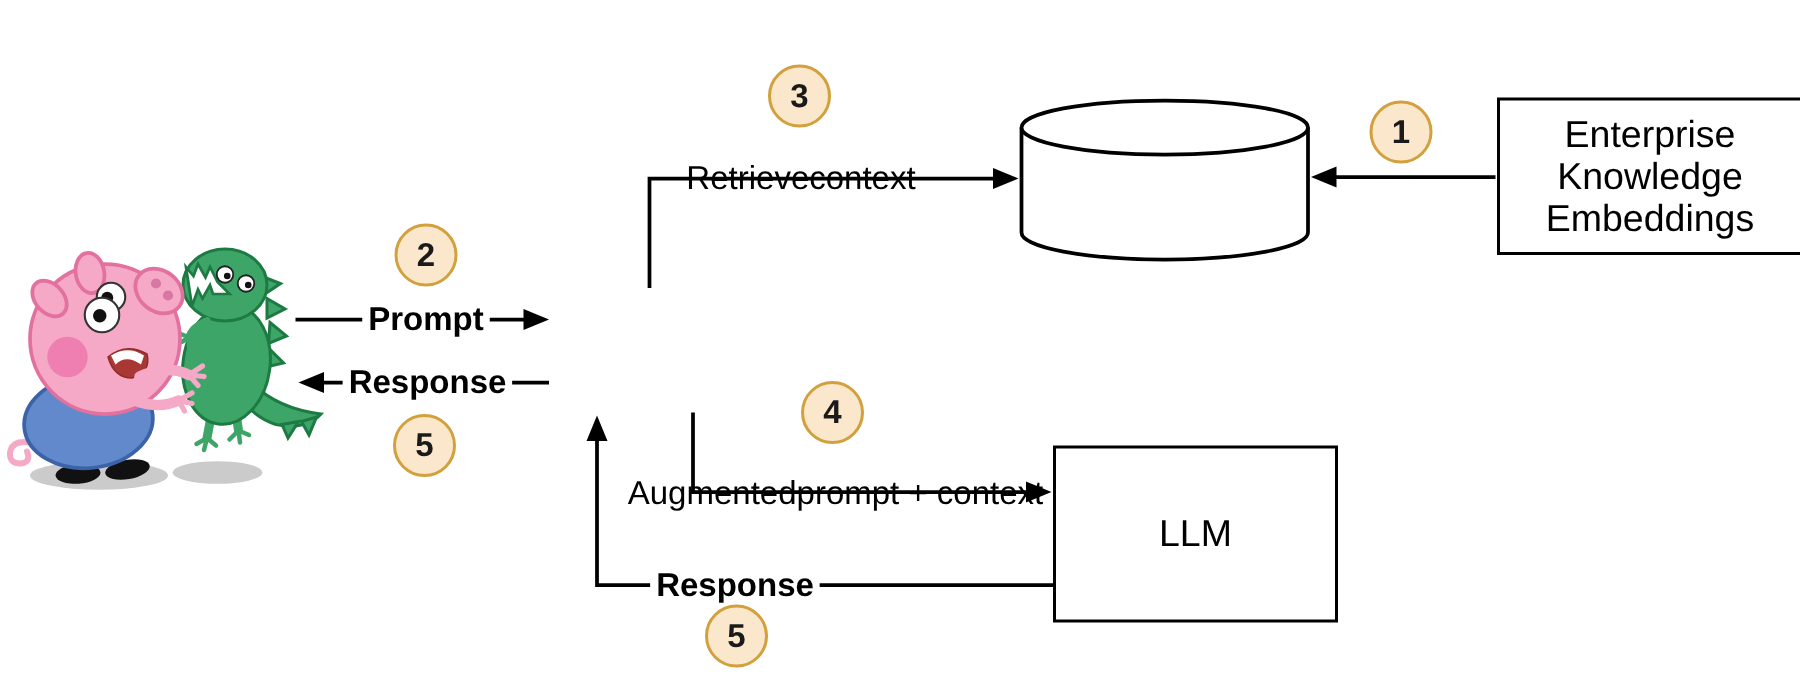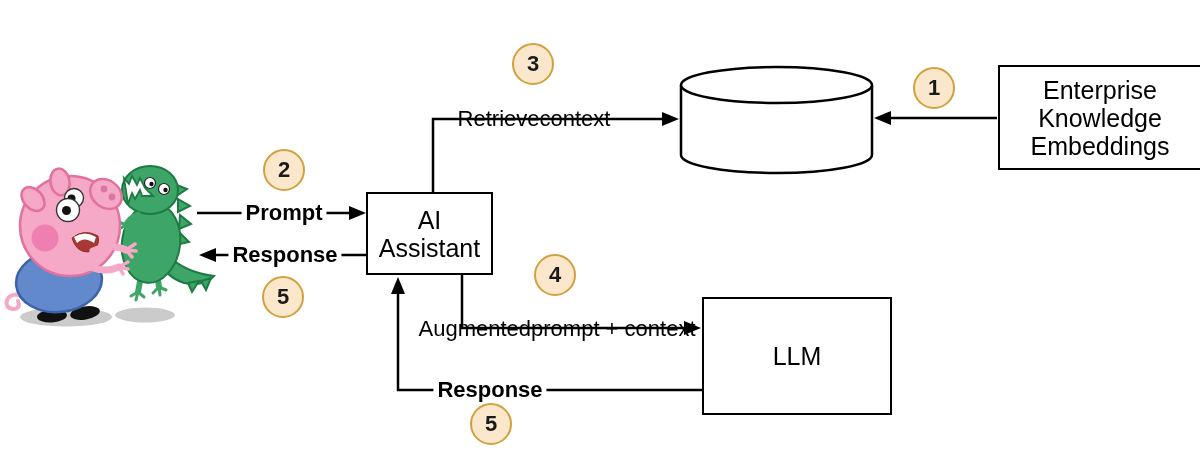--- a/index.html
+++ b/index.html
@@ -149,24 +149,20 @@
       <path class="conn" d="M702,390 H398 V294"></path>
       <polygon class="arrow" points="398,277 391,294 405,294"></polygon>
     </g>
 
     <g>
       <path class="shape" d="M681,85 v70 a95.5,18 0 0 0 191,0 v-70"></path>
       <ellipse class="shape" cx="776.5" cy="85" rx="95.5" ry="18"></ellipse>
     </g>
   </svg>
 
-  <div class="box" style="left:366px; top:192px; width:127px; height:83px;">
-    <span>AI</span>
-    <span>Assistant</span>
-  </div>
 
   <div class="box" style="left:998px; top:65px; width:204px; height:105px;">
     <span>Enterprise</span>
     <span>Knowledge</span>
     <span>Embeddings</span>
   </div>
 
   <div class="box" style="left:702px; top:297px; width:190px; height:118px;">
     <span>LLM</span>
   </div>

